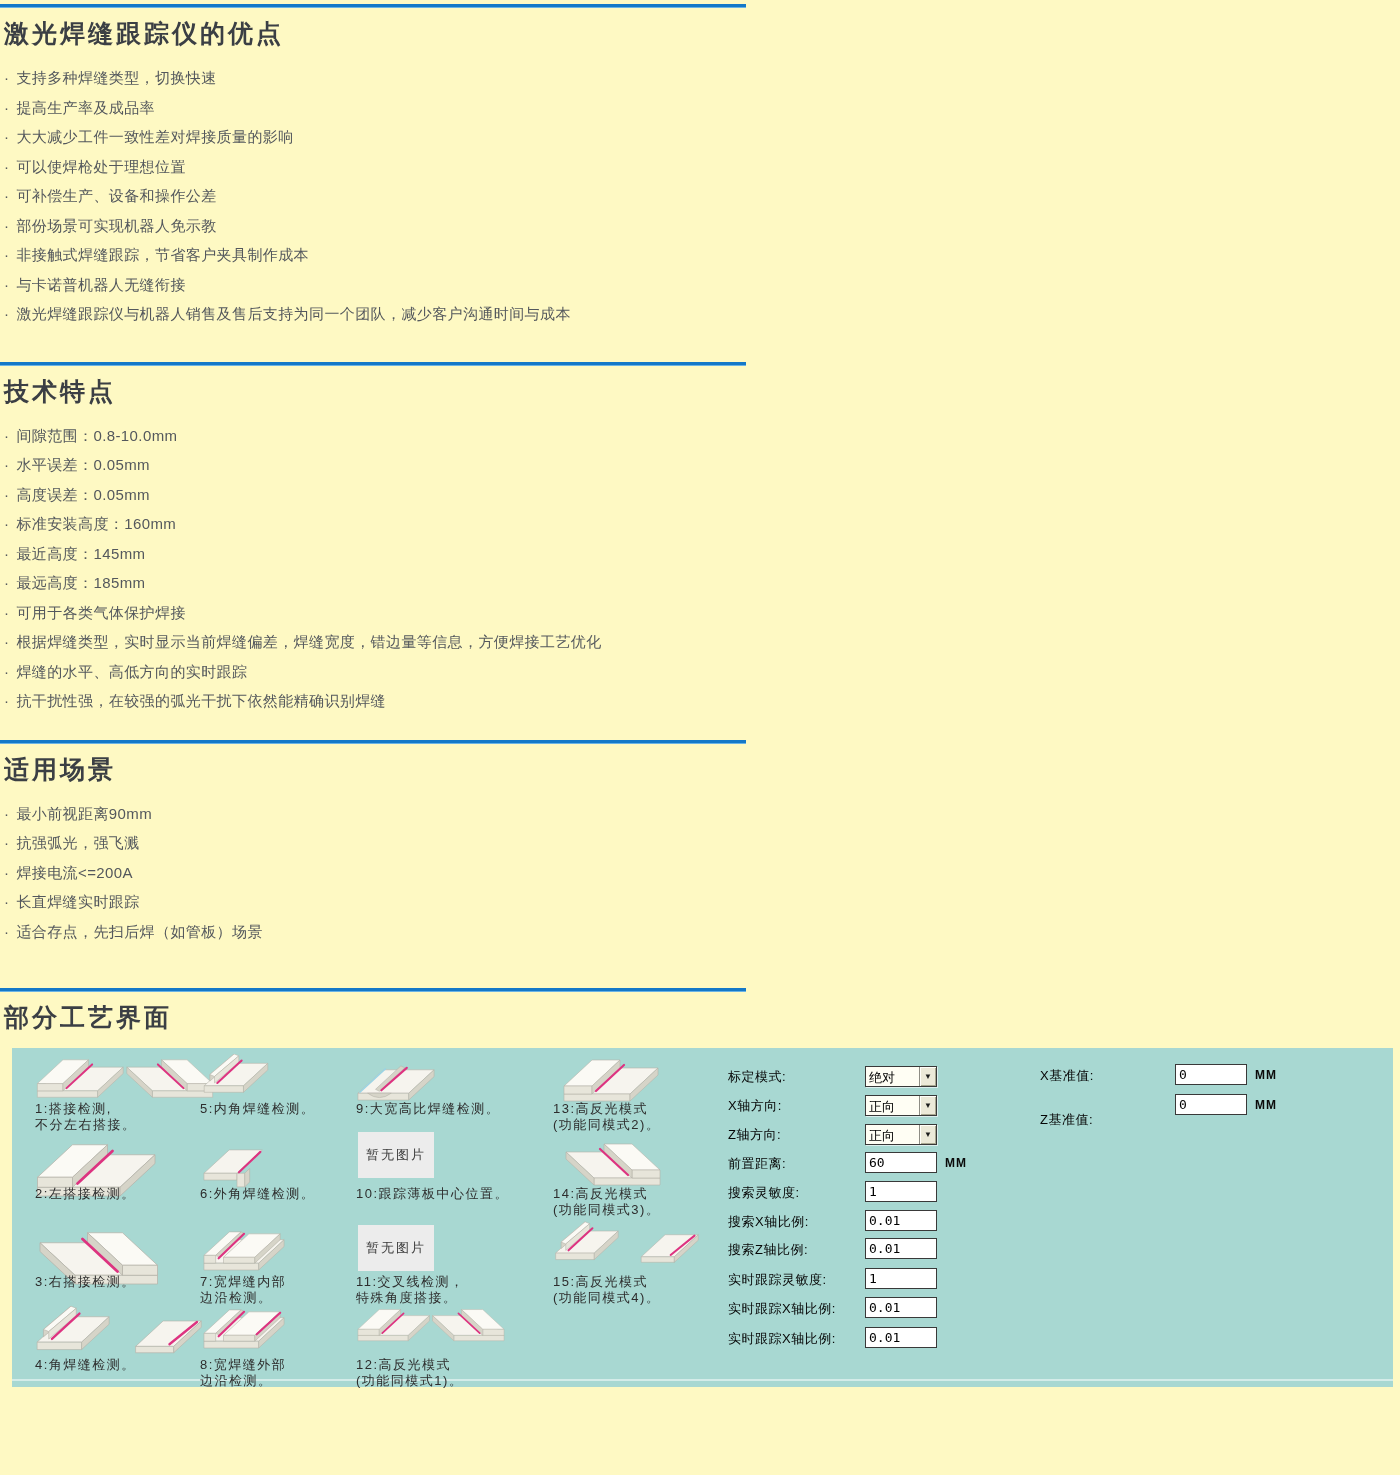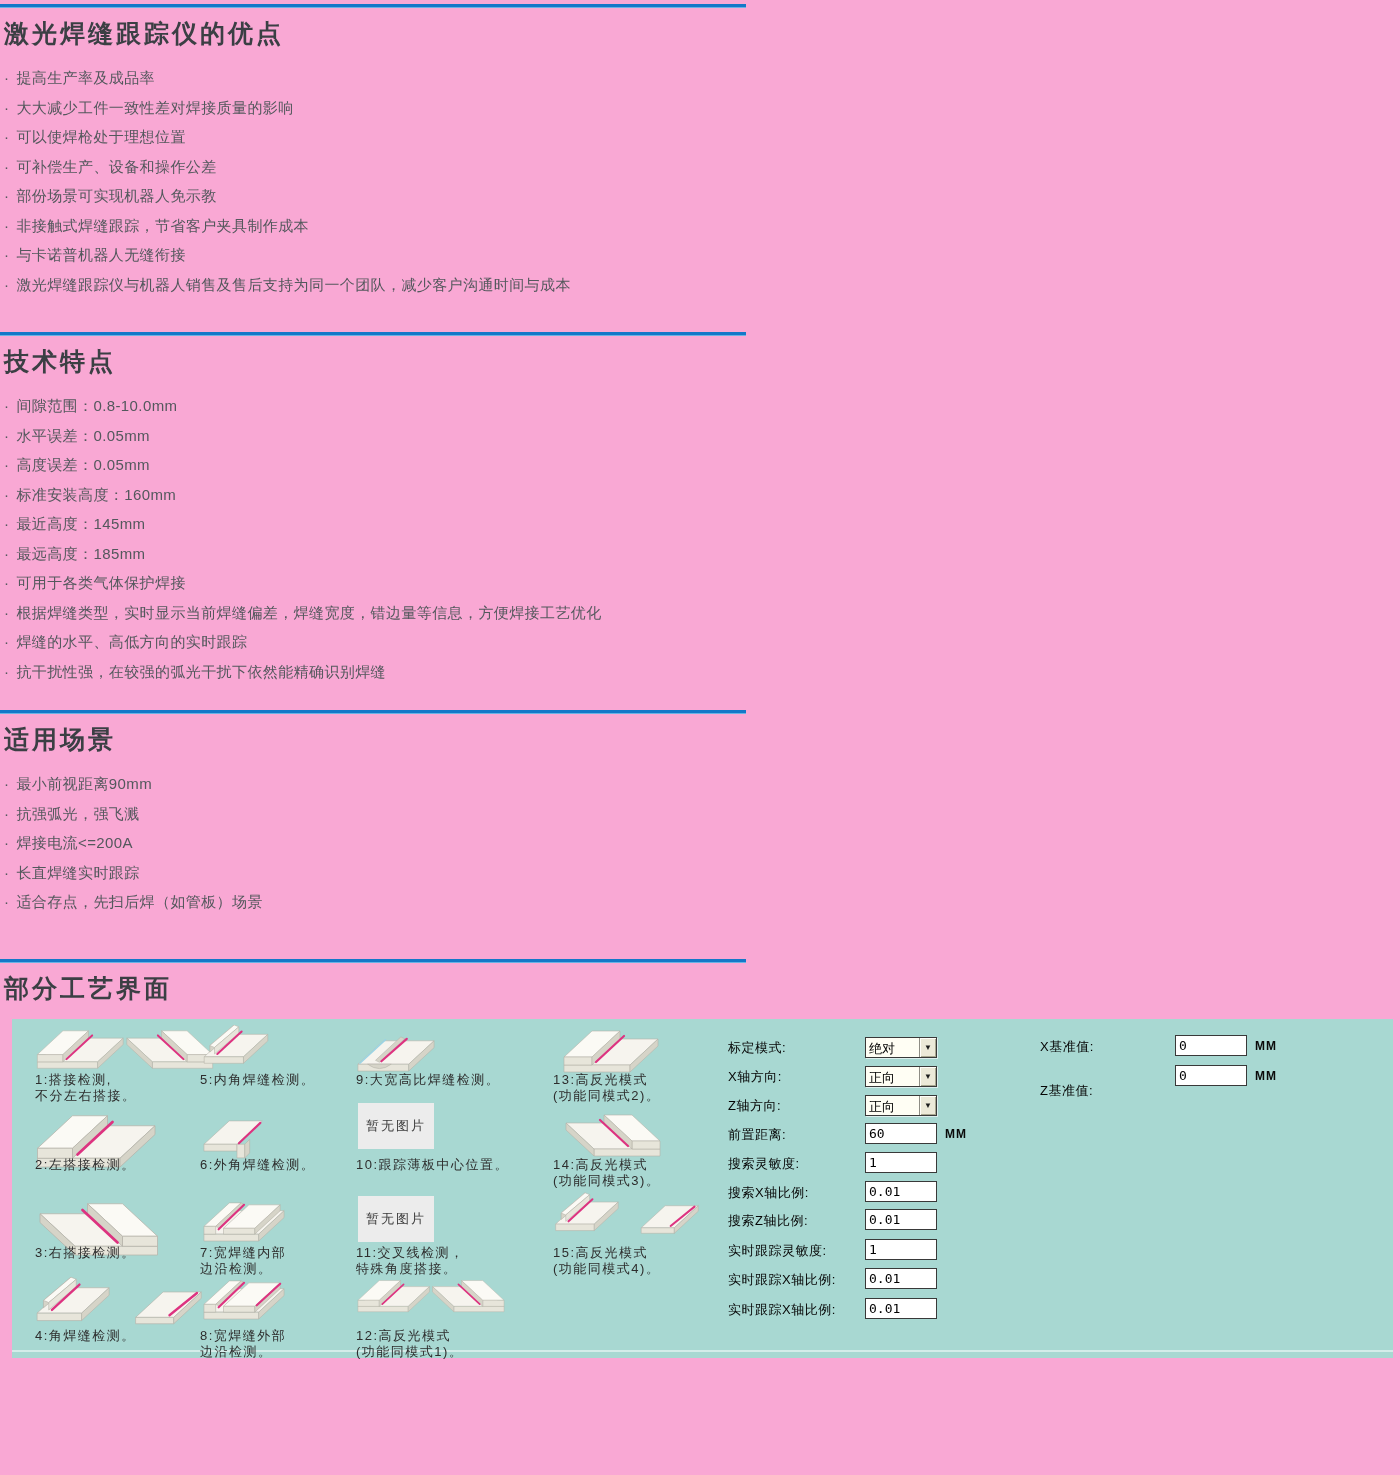--- a/index.html
+++ b/index.html
@@ -1,16 +1,16 @@
 <!DOCTYPE html>
 <html><head>
 <meta charset="utf-8">
 <style>
   html,body{margin:0;padding:0;background:#fff;}
-  .page{position:relative;width:1400px;height:1475px;background:#f9a8d4;overflow:hidden;
+  .page{position:relative;width:1400px;height:1475px;background:#fef9c3;overflow:hidden;
         font-family:"Liberation Sans","DejaVu Sans",sans-serif;padding-top:4px;box-sizing:border-box;}
   .rule{width:746px;height:3px;background:#1478c8;border-bottom:1px solid #6ab3e5;margin:0;}
   .rule.r2{margin-top:33px;} .rule.r3{margin-top:24px;} .rule.r4{margin-top:42px;}
   .sec-title{margin:9px 0 0 4px;font-size:25px;line-height:32px;font-weight:bold;
              letter-spacing:3px;color:#3b3f44;}
   .bullets{margin:14px 0 0 4px;}
   .b{font-size:15px;line-height:29.5px;color:#54585d;letter-spacing:0.4px;white-space:nowrap;}
   .b .dot{margin-right:7px;color:#54585d;}
   
   .panel{position:relative;margin:15px 0 0 12px;width:1381px;height:339px;background:#a8d8d2;}
@@ -35,20 +35,21 @@
         background:rgba(255,255,255,0.5);}
 </style>
 </head>
 <body>
 
 <div class="page">
 
   <div class="rule r1"></div>
   <h2 class="sec-title">激光焊缝跟踪仪的优点</h2>
   <div class="bullets" id="list-advantages">
+      <div class="b"><span class="dot">·</span><span>支持多种焊缝类型，切换快速</span></div>
       <div class="b"><span class="dot">·</span><span>提高生产率及成品率</span></div>
       <div class="b"><span class="dot">·</span><span>大大减少工件一致性差对焊接质量的影响</span></div>
       <div class="b"><span class="dot">·</span><span>可以使焊枪处于理想位置</span></div>
       <div class="b"><span class="dot">·</span><span>可补偿生产、设备和操作公差</span></div>
       <div class="b"><span class="dot">·</span><span>部份场景可实现机器人免示教</span></div>
       <div class="b"><span class="dot">·</span><span>非接触式焊缝跟踪，节省客户夹具制作成本</span></div>
       <div class="b"><span class="dot">·</span><span>与卡诺普机器人无缝衔接</span></div>
       <div class="b"><span class="dot">·</span><span>激光焊缝跟踪仪与机器人销售及售后支持为同一个团队，减少客户沟通时间与成本</span></div>
     </div>
 

